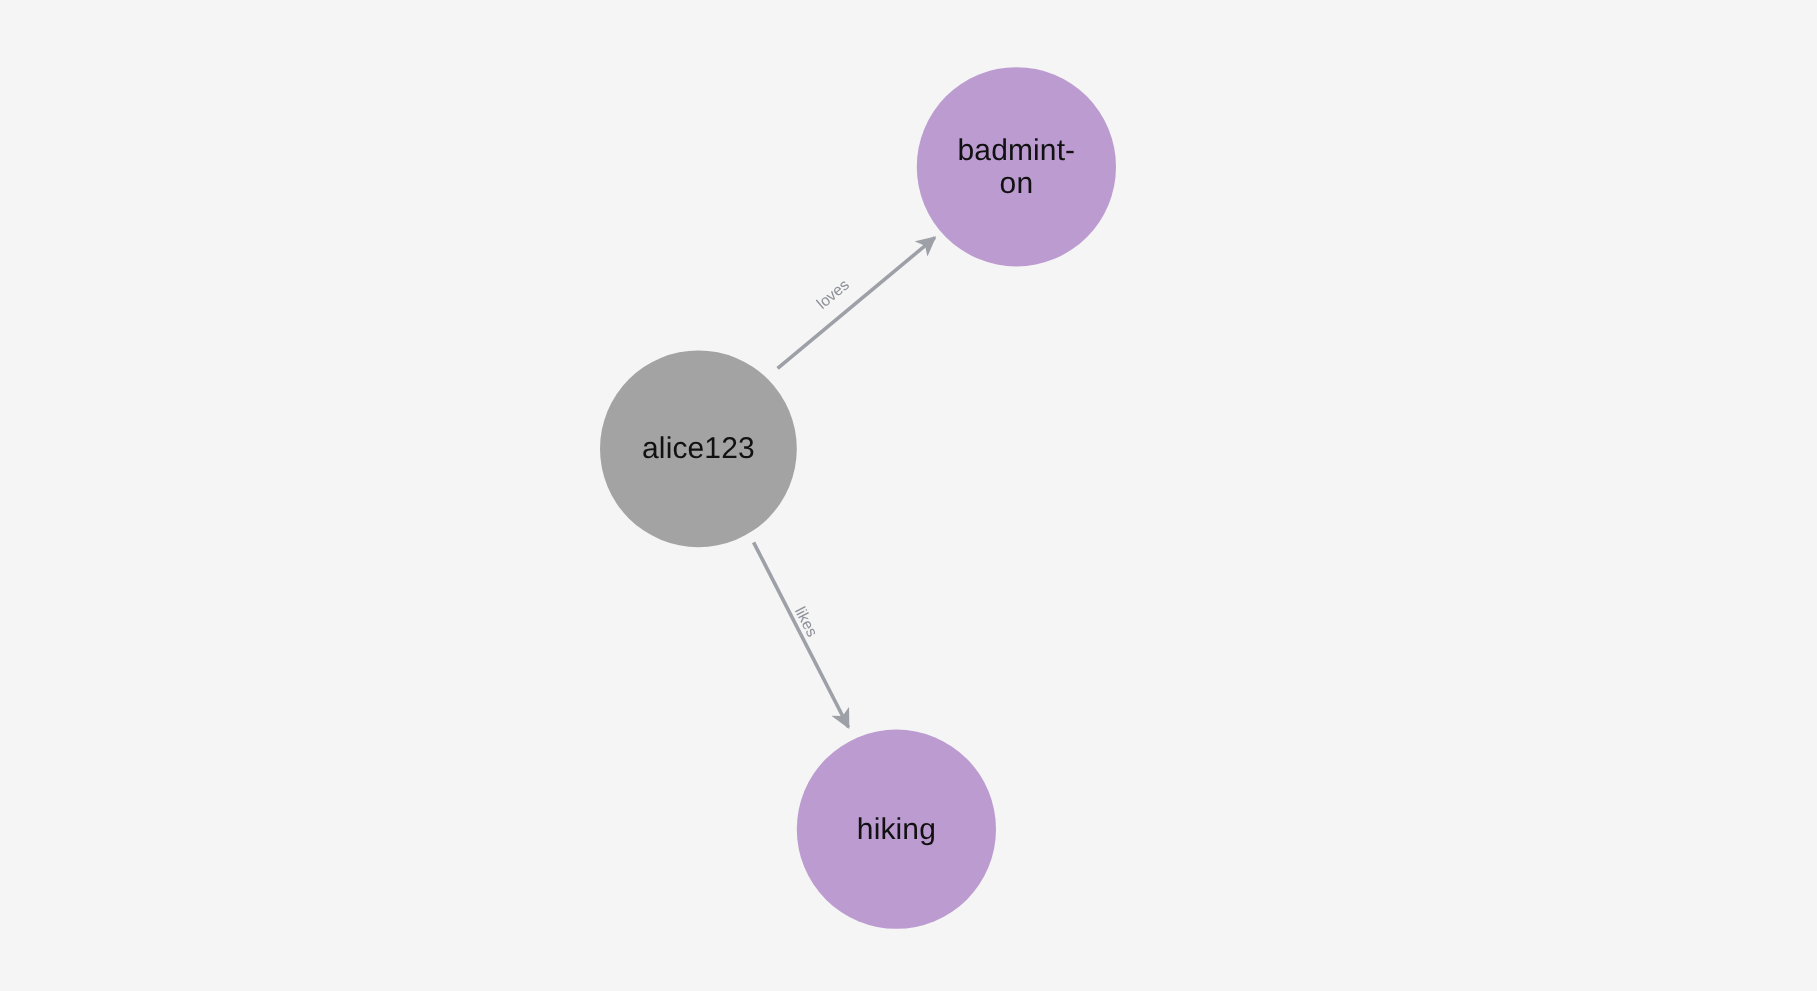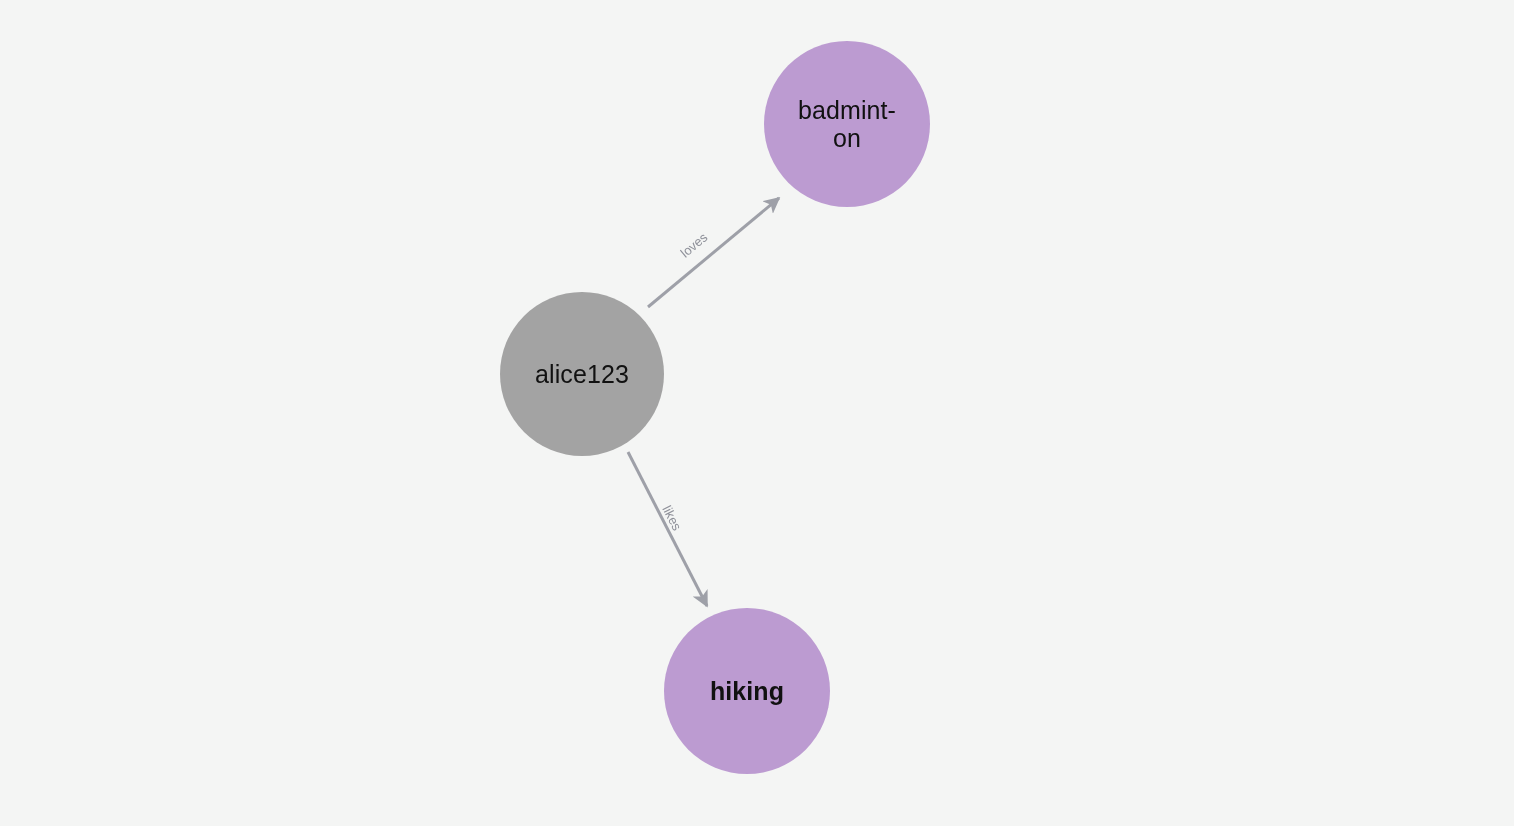--- a/index.html
+++ b/index.html
@@ -75,26 +75,26 @@
 
     <line x1="648" y1="307" x2="779" y2="198" stroke="#9ea0a8" stroke-width="3" marker-end="url(#arrow-loves)"></line>
 
     <line x1="628" y1="452" x2="707" y2="606" stroke="#9ea0a8" stroke-width="3" marker-end="url(#arrow-likes)"></line>
   </svg>
 
   <div class="graph-node" style="left:500px; top:292px; width:164px; height:164px; background:#a3a3a3;">
     <span class="node-label">alice123</span>
   </div>
 
-  <div class="graph-node" style="left:764px; top:41px; width:166px; height:166px; background:#bc9bd1;">
+  <div class="graph-node" style="left:764px; top:56px; width:166px; height:166px; background:#bc9bd1;">
     <span class="node-label">badmint-
 on</span>
   </div>
 
-  <div class="graph-node" style="left:664px; top:608px; width:166px; height:166px; background:#bc9bd1;font-weight:bold;">
+  <div class="graph-node" style="left:664px; top:608px; width:166px; height:166px; background:#bc9bd1;">
     <span class="node-label">hiking</span>
   </div>
 
   <div class="edge-label" style="left:694px; top:245px; transform: translate(-50%,-50%) rotate(-40deg);">loves</div>
 
   <div class="edge-label" style="left:672px; top:518px; transform: translate(-50%,-50%) rotate(63deg);">likes</div>
 
 </div>
 
 </body></html>

